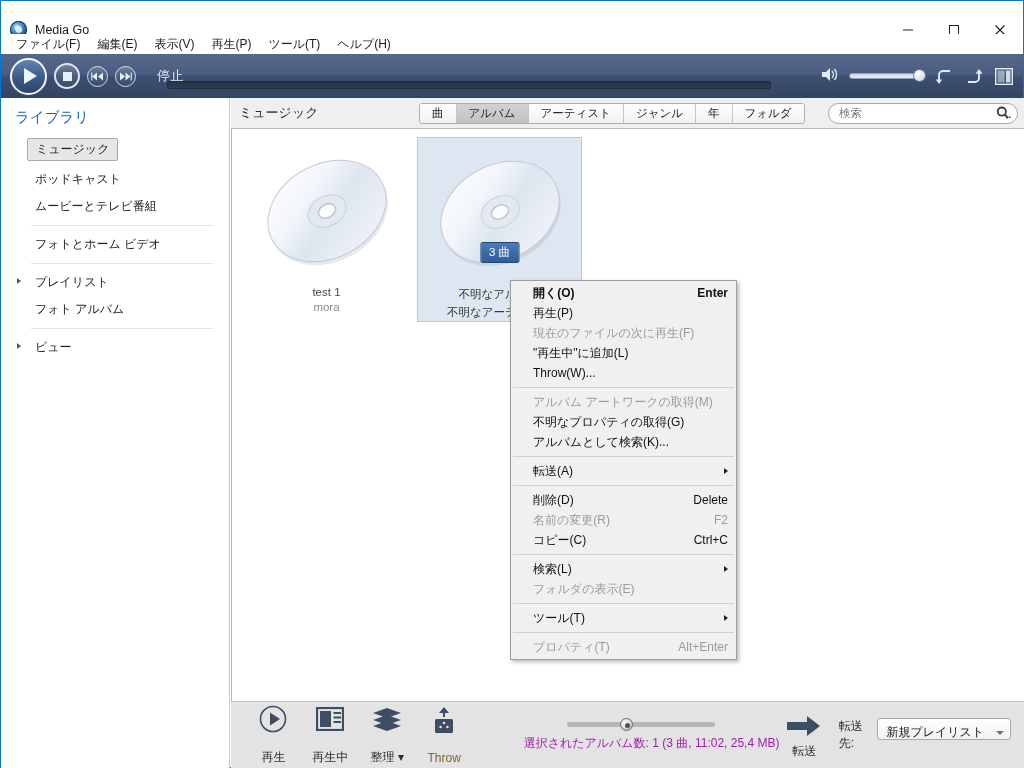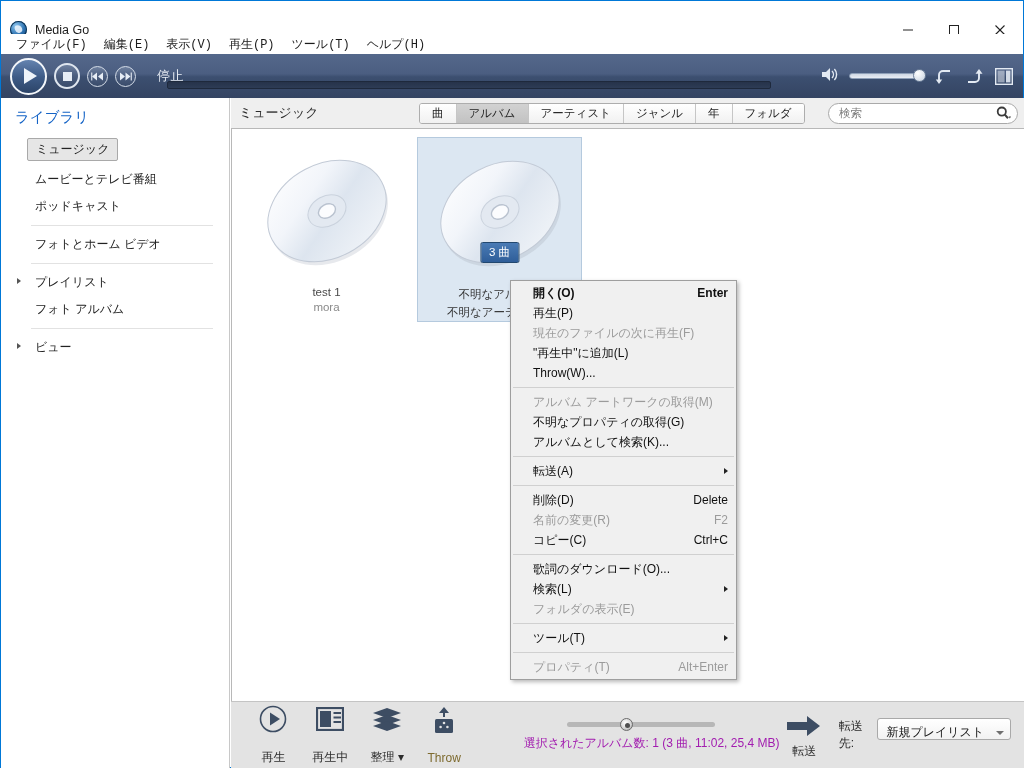--- a/index.html
+++ b/index.html
@@ -40,21 +40,21 @@
     font-size:11px; color:#222; background:transparent; cursor:default;
   }
   .win-btn svg{ display:block; }
 
   
   .menubar{
     position:absolute; left:0; top:33px; width:1022px; height:20px;
     background:#ffffff; display:flex; align-items:center; padding-left:8px; gap:3px;
   }
   .menubar .mi{
-    font-size:12px; color:#1b1b1b; padding:2px 7px; white-space:nowrap;font-family:Liberation Mono, monospace;
+    font-size:12px; color:#1b1b1b; padding:2px 7px; white-space:nowrap;
   }
 
   
   .player{
     position:absolute; left:0; top:53px; width:1022px; height:44px;
     background:linear-gradient(to bottom,#53678a 0%,#4a5d80 42%,#3d5071 56%,#35466380 100%),#3b4e6e;
     background:linear-gradient(to bottom,#54688b 0%,#4b5e81 45%,#3c4f70 52%,#344462 100%);
     display:flex; align-items:center;
   }
   .transport{ display:flex; align-items:center; padding-left:9px; gap:7px; }
@@ -361,22 +361,22 @@
       </div>
     </div>
   </div>
 
   <div class="sidebar">
     <div class="lib-head">ライブラリ</div>
 
     <div class="side-item selected">
       <span>ミュージック</span>
     </div>
+    <div class="side-item">ポッドキャスト</div>
     <div class="side-item">ムービーとテレビ番組</div>
-    <div class="side-item">ポッドキャスト</div>
     <div class="side-sep"></div>
     <div class="side-item">フォトとホーム ビデオ</div>
     <div class="side-sep"></div>
     <div class="side-item caret">プレイリスト</div>
     <div class="side-item">フォト アルバム</div>
     <div class="side-sep"></div>
     <div class="side-item caret">ビュー</div>
   </div>
 
   <div class="content">
@@ -497,23 +497,20 @@
       <span class="accel">F2</span>
     </div>
     <div class="ctxitem">
       <span>コピー(C)</span>
       <span class="accel">Ctrl+C</span>
     </div>
 
     <div class="ctxsep"></div>
 
     <div class="ctxitem">
-      <span>歌詞のダウンロード(O)...</span>
-    </div>
-    <div class="ctxitem">
       <span>検索(L)</span>
       <span class="arrow"></span>
     </div>
     <div class="ctxitem disabled">
       <span>フォルダの表示(E)</span>
     </div>
 
     <div class="ctxsep"></div>
 
     <div class="ctxitem">

